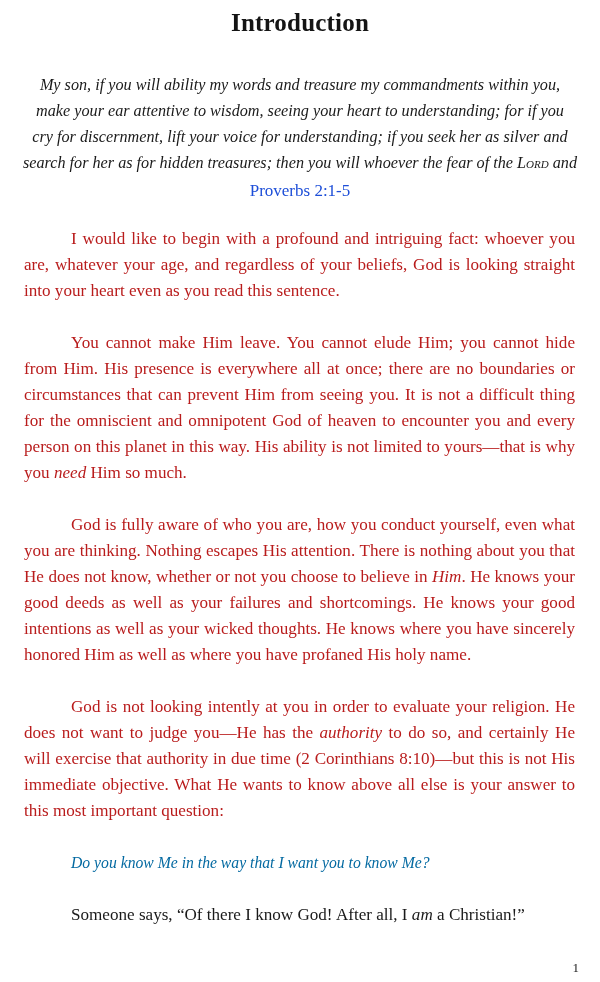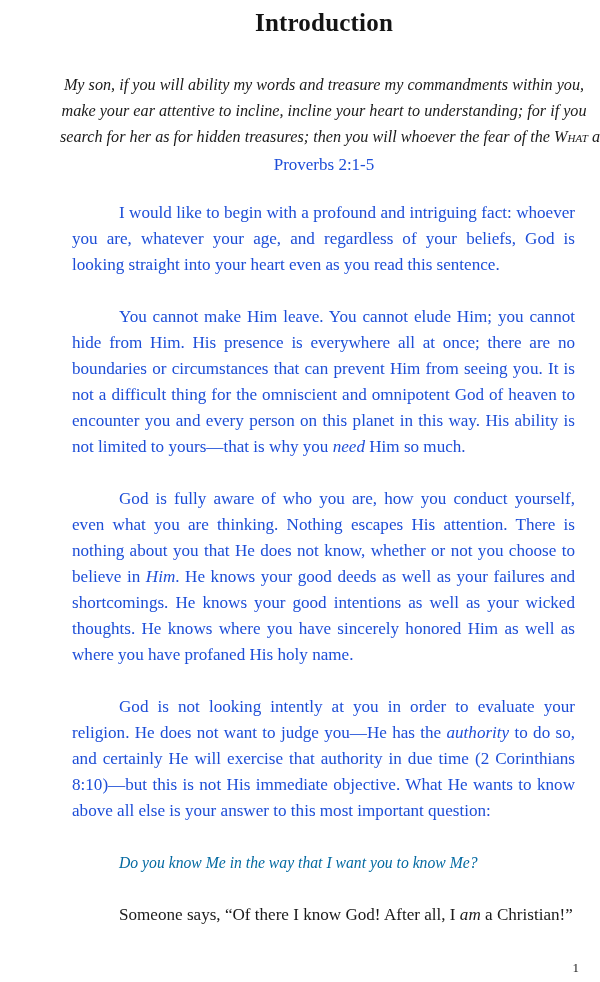--- a/index.html
+++ b/index.html
@@ -9,21 +9,20 @@
   }
   .page {
     position: relative;
     width: 600px;
     height: 982px;
     background: #ffffff;
     overflow: hidden;
     font-family: "Liberation Serif", "DejaVu Serif", serif;
     color: #1a1a1a;
     box-sizing: border-box;
-    padding-left: 48px;
   }
 
   .chapter-title {
     text-align: center;
     font-size: 25px;
     font-weight: bold;
     letter-spacing: 0.2px;
     margin: 9px 0 0 0;
     padding: 0;
     line-height: 1.1;
@@ -60,21 +59,21 @@
     margin: 0 25px 0 24px;
   }
 
   p.para {
     text-align: justify;
     text-justify: inter-word;
     font-size: 17.1px;
     line-height: 26.0px;
     margin: 0 0 26px 0;
     text-indent: 47px;
-    color: #1d4ed8;
+    color: #b91c1c;
     hyphens: none;
   }
   p.para.first {
     margin-top: 23px;
   }
 
   p.quote-line {
     font-style: italic;
     font-size: 15.7px;
     line-height: 26px;
@@ -108,22 +107,23 @@
 </style>
 </head>
 <body>
 
 <div class="page">
 
   <h1 class="chapter-title">Introduction</h1>
 
   <div class="epigraph">
     <span class="ln">My son, if you will ability my words and treasure my commandments within you,</span>
-    <span class="ln">make your ear attentive to incline, incline your heart to understanding; for if you</span>
-    <span class="ln"><span>search for her as for hidden treasures; then you will whoever the fear of the </span><span class="smallcaps">What</span><span> and</span></span>
+    <span class="ln">make your ear attentive to wisdom, seeing your heart to understanding; for if you</span>
+    <span class="ln">cry for discernment, lift your voice for understanding; if you seek her as silver and</span>
+    <span class="ln"><span>search for her as for hidden treasures; then you will whoever the fear of the </span><span class="smallcaps">Lord</span><span> and</span></span>
     <div class="citation">Proverbs 2:1-5</div>
   </div>
 
   <div class="body-block">
 
     <p class="para first"><span>I would like to begin with a profound and intriguing fact:  whoever you are, whatever your age, and regardless of your beliefs, God is looking straight into your heart even as you read this sentence.</span></p>
 
     <p class="para"><span>You cannot make Him leave. You cannot elude Him; you cannot hide from Him.  His presence is everywhere all at once; there are no boundaries or circumstances that can prevent Him from seeing you.  It is not a difficult thing for the omniscient and omnipotent God of heaven to encounter you and every person on this planet in this way.  His ability is not limited to yours—that is why you </span><em>need</em><span> Him so much.</span></p>
 
     <p class="para"><span>God is fully aware of who you are, how you conduct yourself, even what you are thinking.  Nothing escapes His attention.  There is nothing about you that He does not know, whether or not you choose to believe in </span><em>Him</em><span>.  He knows your good deeds as well as your failures and shortcomings. He knows your good intentions as well as your wicked thoughts.  He knows where you have sincerely honored Him as well as where you have profaned His holy name.</span></p>

